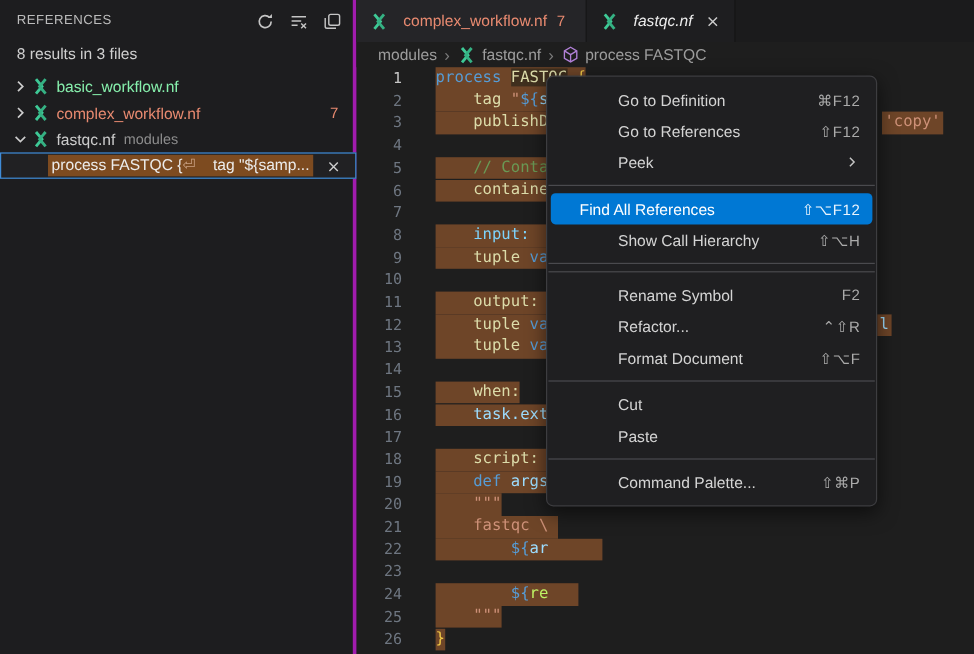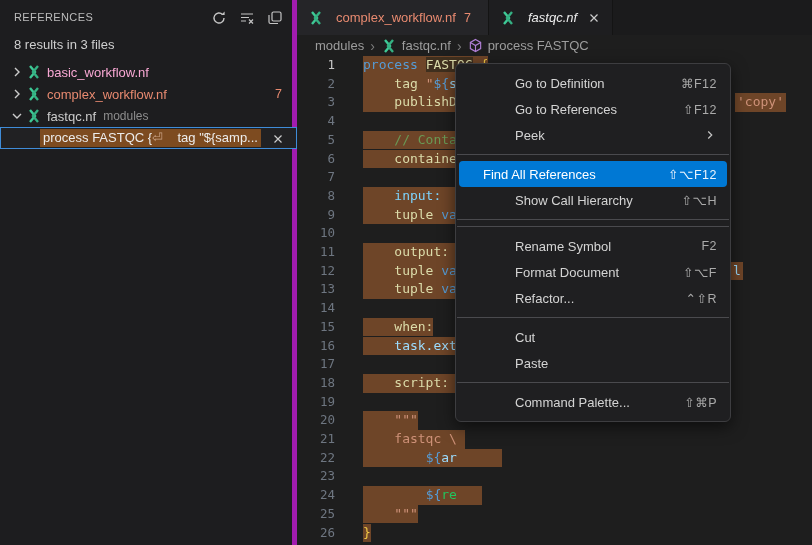--- a/index.html
+++ b/index.html
@@ -1,21 +1,21 @@
 <!DOCTYPE html>
 <html><head>
 <meta charset="utf-8">
 <style>
   html,body{margin:0;padding:0;background:#111;}
   .app{position:relative;width:812px;height:545px;background:#1e1e1e;overflow:hidden;
        font-family:"Liberation Sans",sans-serif;color:#ccc;-webkit-font-smoothing:antialiased;}
 
   
   #sidebar{position:absolute;left:0;top:0;width:297px;height:545px;background:#1d1d1f;
-           border-right:5px solid #a21caf;box-sizing:border-box;}
+           border-right:3px solid #a21caf;box-sizing:border-box;}
   .sb-title{position:absolute;left:14px;top:11px;font-size:11px;letter-spacing:.4px;color:#bcbcbc;}
   .sb-toolbar{position:absolute;right:6px;top:7px;display:flex;gap:6px;}
   .icon-btn{width:22px;height:22px;display:flex;align-items:center;justify-content:center;border-radius:4px;}
   .sb-summary{position:absolute;left:14px;top:37px;font-size:13px;color:#cfcfcf;}
   .tree{position:absolute;left:0;top:61px;width:297px;}
   .tree-row{height:22px;display:flex;align-items:center;font-size:13px;position:relative;cursor:pointer;}
   .chev{width:16px;margin-left:9px;display:flex;flex:none;}
   .nf{margin:0 5px 0 1px;display:flex;flex:none;}
   .fname{white-space:nowrap;}
   .fdesc{color:#8d8d8d;font-size:12px;margin-left:7px;}
@@ -104,21 +104,21 @@
             <svg width="16" height="16" viewBox="0 0 16 16">
               <path d="M6 4l4 4-4 4" fill="none" stroke="#cccccc" stroke-width="1.4"></path>
             </svg>
           </span>
           <span class="nf">
             <svg width="16" height="16" viewBox="0 0 16 16">
               <path d="M4 2l5 6-5 6" stroke="#3ec996" stroke-width="2.4" fill="none"></path>
               <path d="M12 2L7 8l5 6" stroke="#35b183" stroke-width="2.4" fill="none"></path>
             </svg>
           </span>
-          <span class="fname" style="color: #f9a8d4;">basic_workflow.nf</span>
+          <span class="fname" style="color: #86efac;">basic_workflow.nf</span>
         </div>
         <div class="tree-row">
           <span class="chev">
             <svg width="16" height="16" viewBox="0 0 16 16">
               <path d="M6 4l4 4-4 4" fill="none" stroke="#cccccc" stroke-width="1.4"></path>
             </svg>
           </span>
           <span class="nf">
             <svg width="16" height="16" viewBox="0 0 16 16">
               <path d="M4 2l5 6-5 6" stroke="#3ec996" stroke-width="2.4" fill="none"></path>
@@ -217,26 +217,26 @@
       <div class="cl" style="top: 149.6px;"><span class="num">9</span><span class="ct hl" style="padding-right: 120px;"><span style="color: rgb(212, 212, 212);">    </span><span style="color: rgb(220, 220, 170);">tuple </span><span style="color: rgb(86, 156, 214);">va</span></span></div>
       <div class="cl" style="top: 168.3px;"><span class="num">10</span></div>
       <div class="cl" style="top: 187px;"><span class="num">11</span><span class="ct hl" style="padding-right: 18px;"><span style="color: rgb(212, 212, 212);">    </span><span style="color: rgb(220, 220, 170);">output:</span></span></div>
       <div class="cl" style="top: 205.7px;"><span class="num">12</span><span class="ct hl" style="padding-right: 120px;"><span style="color: rgb(212, 212, 212);">    </span><span style="color: rgb(220, 220, 170);">tuple </span><span style="color: rgb(86, 156, 214);">va</span></span><span class="frag" style="left: 434px; color: rgb(156, 220, 254);">l</span></div>
       <div class="cl" style="top: 224.4px;"><span class="num">13</span><span class="ct hl" style="padding-right: 115px;"><span style="color: rgb(212, 212, 212);">    </span><span style="color: rgb(220, 220, 170);">tuple </span><span style="color: rgb(86, 156, 214);">va</span></span></div>
       <div class="cl" style="top: 243.1px;"><span class="num">14</span></div>
       <div class="cl" style="top: 261.8px;"><span class="num">15</span><span class="ct hl"><span style="color: rgb(212, 212, 212);">    </span><span style="color: rgb(220, 220, 170);">when:</span></span></div>
       <div class="cl" style="top: 280.5px;"><span class="num">16</span><span class="ct hl" style="padding-right: 100px;"><span style="color: rgb(212, 212, 212);">    </span><span style="color: rgb(156, 220, 254);">task.ext</span></span></div>
       <div class="cl" style="top: 299.2px;"><span class="num">17</span></div>
       <div class="cl" style="top: 317.9px;"><span class="num">18</span><span class="ct hl" style="padding-right: 12px;"><span style="color: rgb(212, 212, 212);">    </span><span style="color: rgb(220, 220, 170);">script:</span></span></div>
-      <div class="cl" style="top: 336.6px;"><span class="num">19</span></div>
+      <div class="cl" style="top: 336.6px;"><span class="num">19</span><span class="ct hl" style="padding-right: 70px;"><span style="color: rgb(212, 212, 212);">    </span><span style="color: rgb(86, 156, 214);">def </span><span style="color: rgb(156, 220, 254);">args</span></span></div>
       <div class="cl" style="top: 355.3px;"><span class="num">20</span><span class="ct hl"><span style="color: rgb(212, 212, 212);">    </span><span style="color: rgb(206, 145, 120);">"""</span></span></div>
       <div class="cl" style="top: 374px;"><span class="num">21</span><span class="ct hl" style="padding-right: 8px;"><span style="color: rgb(212, 212, 212);">    </span><span style="color: rgb(206, 145, 120);">fastqc \</span></span></div>
       <div class="cl" style="top: 392.7px;"><span class="num">22</span><span class="ct hl" style="padding-right: 45px;"><span style="color: rgb(212, 212, 212);">        </span><span style="color: rgb(86, 156, 214);">${</span><span style="color: rgb(156, 220, 254);">ar</span></span></div>
       <div class="cl" style="top: 411.4px;"><span class="num">23</span></div>
-      <div class="cl" style="top: 430.1px;"><span class="num">24</span><span class="ct hl" style="padding-right: 25px;"><span style="color: rgb(212, 212, 212);">        </span><span style="color: rgb(86, 156, 214);">${</span><span style="color: #22c55e;">re</span></span></div>
+      <div class="cl" style="top: 430.1px;"><span class="num">24</span><span class="ct hl" style="padding-right: 25px;"><span style="color: rgb(212, 212, 212);">        </span><span style="color: rgb(86, 156, 214);">${</span><span style="color: #bef264;">re</span></span></div>
       <div class="cl" style="top: 448.8px;"><span class="num">25</span><span class="ct hl"><span style="color: rgb(212, 212, 212);">    </span><span style="color: rgb(206, 145, 120);">"""</span></span></div>
       <div class="cl" style="top: 467.5px;"><span class="num">26</span><span class="ct hl"><span style="color: rgb(241, 201, 70);">}</span></span></div>
       <div class="cl" style="top: 486.2px;"><span class="num">27</span></div>
     </div>
 
   <div id="menu">
       <div class="mi">
         <span>Go to Definition</span>
         <span class="sc">⌘F12</span>
       </div>
@@ -261,27 +261,27 @@
         <span>Show Call Hierarchy</span>
         <span class="sc">⇧⌥H</span>
       </div>
       <div class="msep"></div>
       <div class="msep"></div>
       <div class="mi">
         <span>Rename Symbol</span>
         <span class="sc">F2</span>
       </div>
       <div class="mi">
+        <span>Refactor...</span>
+        <span class="sc">⌃⇧R</span>
+      </div>
+      <div class="mi">
         <span>Format Document</span>
         <span class="sc">⇧⌥F</span>
       </div>
-      <div class="mi">
-        <span>Refactor...</span>
-        <span class="sc">⌃⇧R</span>
-      </div>
       <div class="msep"></div>
       <div class="mi">
         <span>Cut</span>
       </div>
       <div class="mi">
         <span>Paste</span>
       </div>
       <div class="msep"></div>
       <div class="mi">
         <span>Command Palette...</span>

